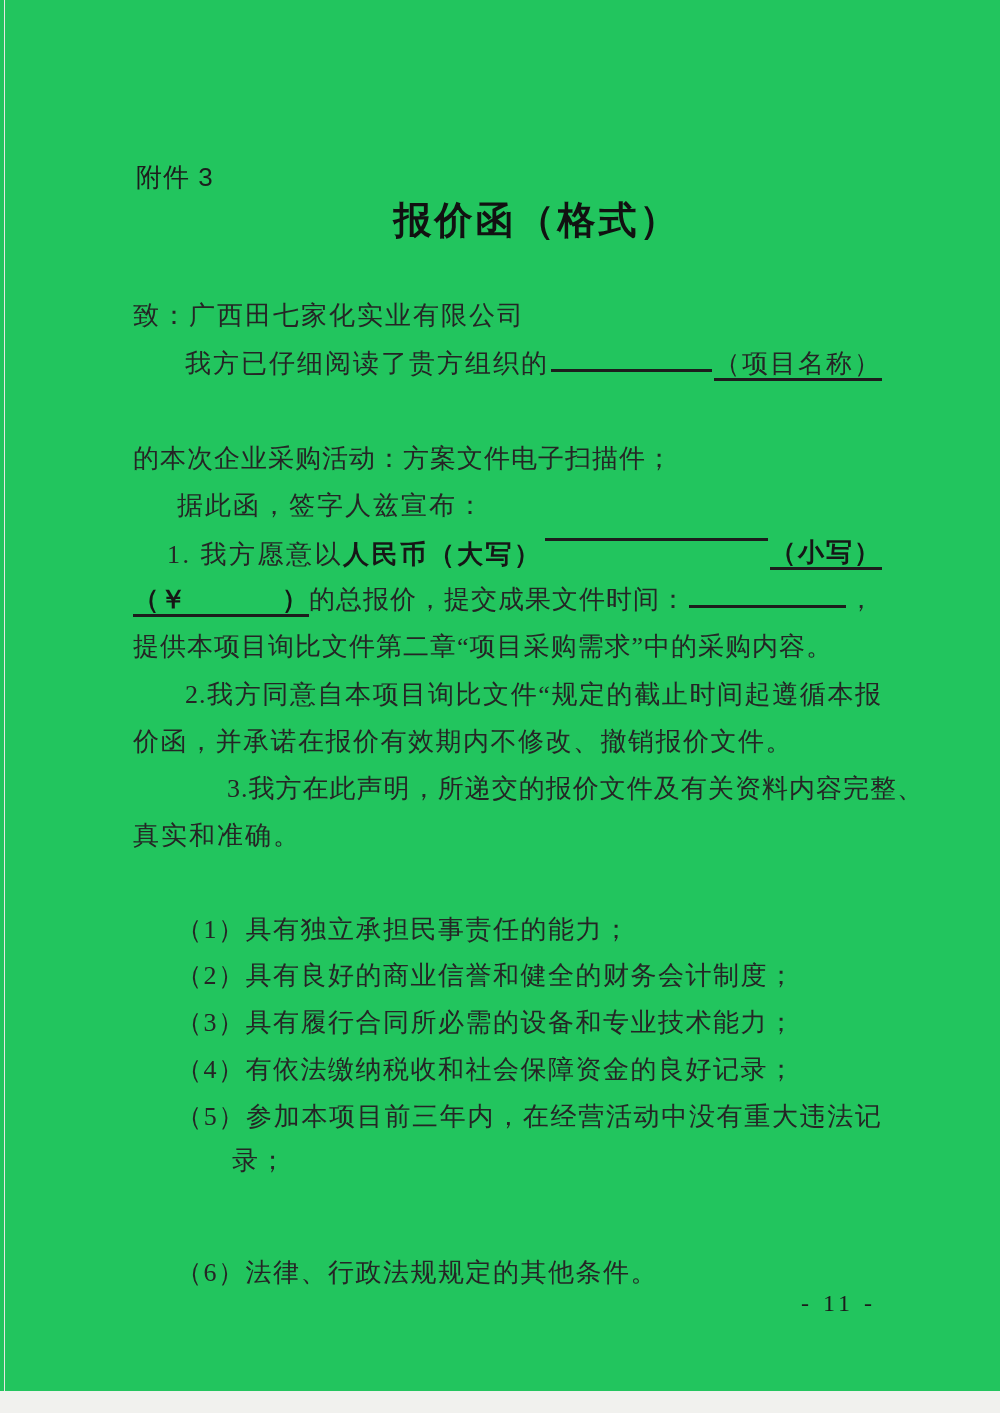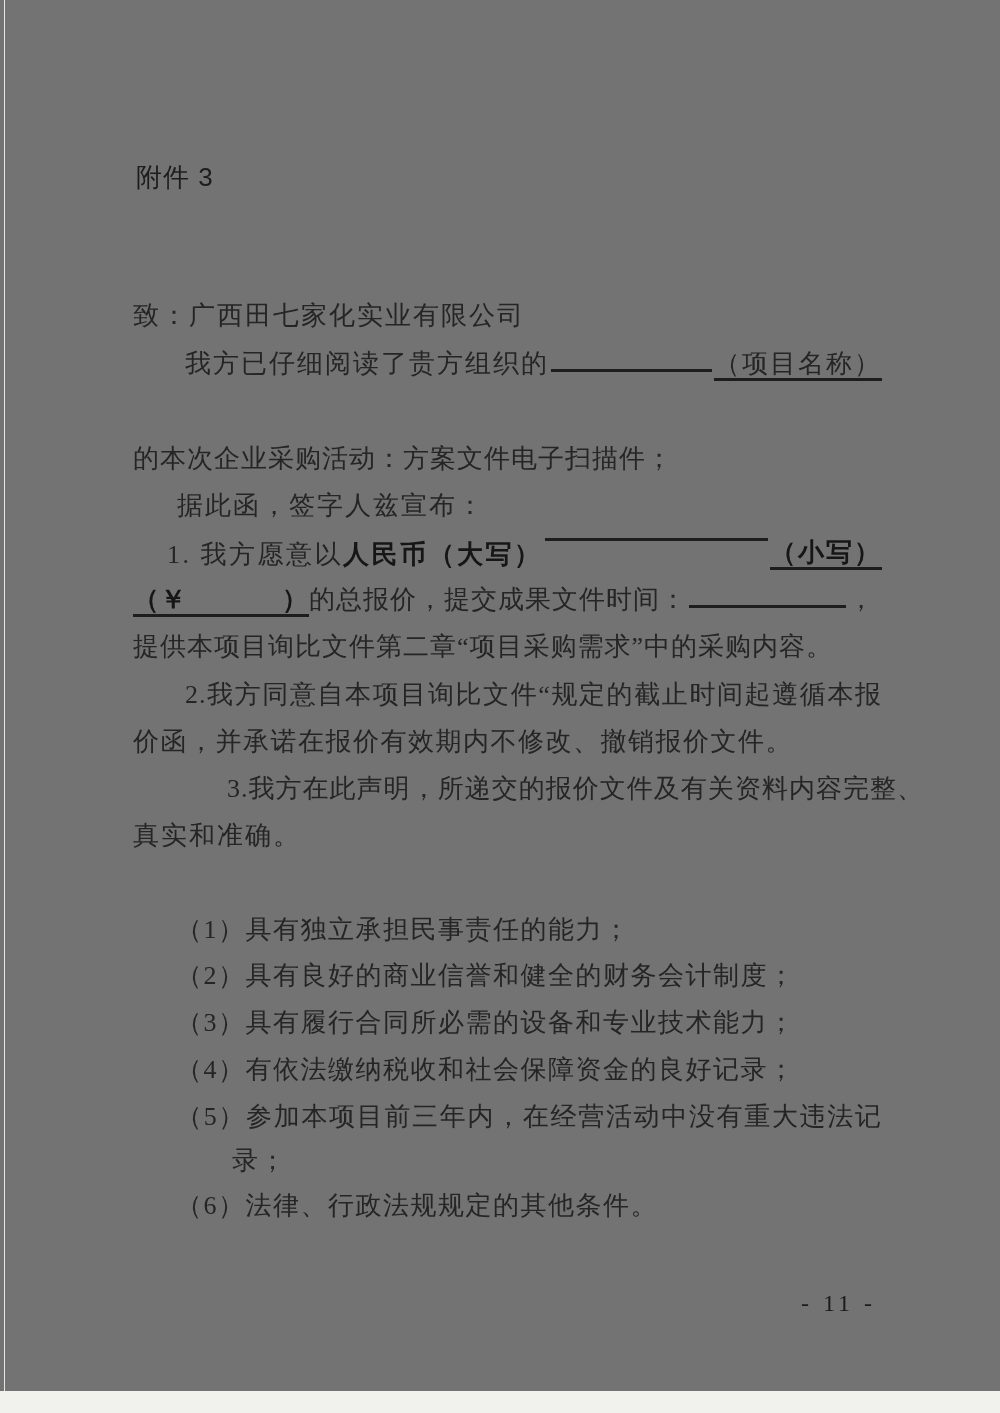--- a/index.html
+++ b/index.html
@@ -5,21 +5,21 @@
   html,body{margin:0;padding:0;}
   body{
     width:1000px;height:1413px;
     background:#f7f7f5;
     font-family:"Liberation Serif","DejaVu Serif",serif;
     color:#222;
   }
   .page{
     position:relative;
     width:1000px;height:1413px;
-    background:#737373;
+    background:#22c55e;
     overflow:hidden;
   }
   
   .page::before{
     content:"";position:absolute;left:4px;top:0;bottom:0;width:1px;
     background:#e6e6e3;
   }
   .page::after{
     content:"";position:absolute;left:0;right:0;bottom:0;height:22px;
     background:#f1f1ee;
@@ -67,20 +67,21 @@
     font-size:24px;letter-spacing:4px;color:#1c1c1c;
   }
 </style>
 </head>
 <body>
 
 <div class="page">
 
   <div class="line attach" style="left:136px;top:162px;">附件 3</div>
 
+  <div class="title" style="top:198px;">报价函（格式）</div>
 
   <div class="line flexline" style="left:185px;top:349px;width:697px;">
     <span style="letter-spacing:2px;">我方已仔细阅读了贵方组织的</span>
     <span class="fill"></span>
     <span class="ul" style="letter-spacing:2px;">（项目名称）</span>
   </div>
 
   <div class="line" style="left:133px;top:301px;letter-spacing:2px;">致：广西田七家化实业有限公司</div>
 
 
@@ -110,17 +111,17 @@
   <div class="line just" style="left:203px;top:774px;width:697px;margin-left:24px;">3.我方在此声明，所递交的报价文件及有关资料内容完整、</div>
   <div class="line" style="left:133px;top:821px;letter-spacing:2px;">真实和准确。</div>
 
 
   <div class="line" style="left:176px;top:915px;letter-spacing:1.5px;">（1）具有独立承担民事责任的能力；</div>
   <div class="line" style="left:176px;top:961px;letter-spacing:1.5px;">（2）具有良好的商业信誉和健全的财务会计制度；</div>
   <div class="line" style="left:176px;top:1008px;letter-spacing:1.5px;">（3）具有履行合同所必需的设备和专业技术能力；</div>
   <div class="line" style="left:176px;top:1055px;letter-spacing:1.5px;">（4）有依法缴纳税收和社会保障资金的良好记录；</div>
   <div class="line just" style="left:176px;top:1102px;width:706px;">（5）参加本项目前三年内，在经营活动中没有重大违法记</div>
   <div class="line" style="left:232px;top:1146px;letter-spacing:1.5px;">录；</div>
-  <div class="line" style="left:176px;top:1191px;letter-spacing:1.5px;font-family:Liberation Serif, serif;">（6）法律、行政法规规定的其他条件。</div>
+  <div class="line" style="left:176px;top:1258px;letter-spacing:1.5px;font-family:Liberation Serif, serif;">（6）法律、行政法规规定的其他条件。</div>
 
   <div class="line pagenum" style="left:801px;top:1288px;">- 11 -</div>
 
 </div>
 
 </body></html>

